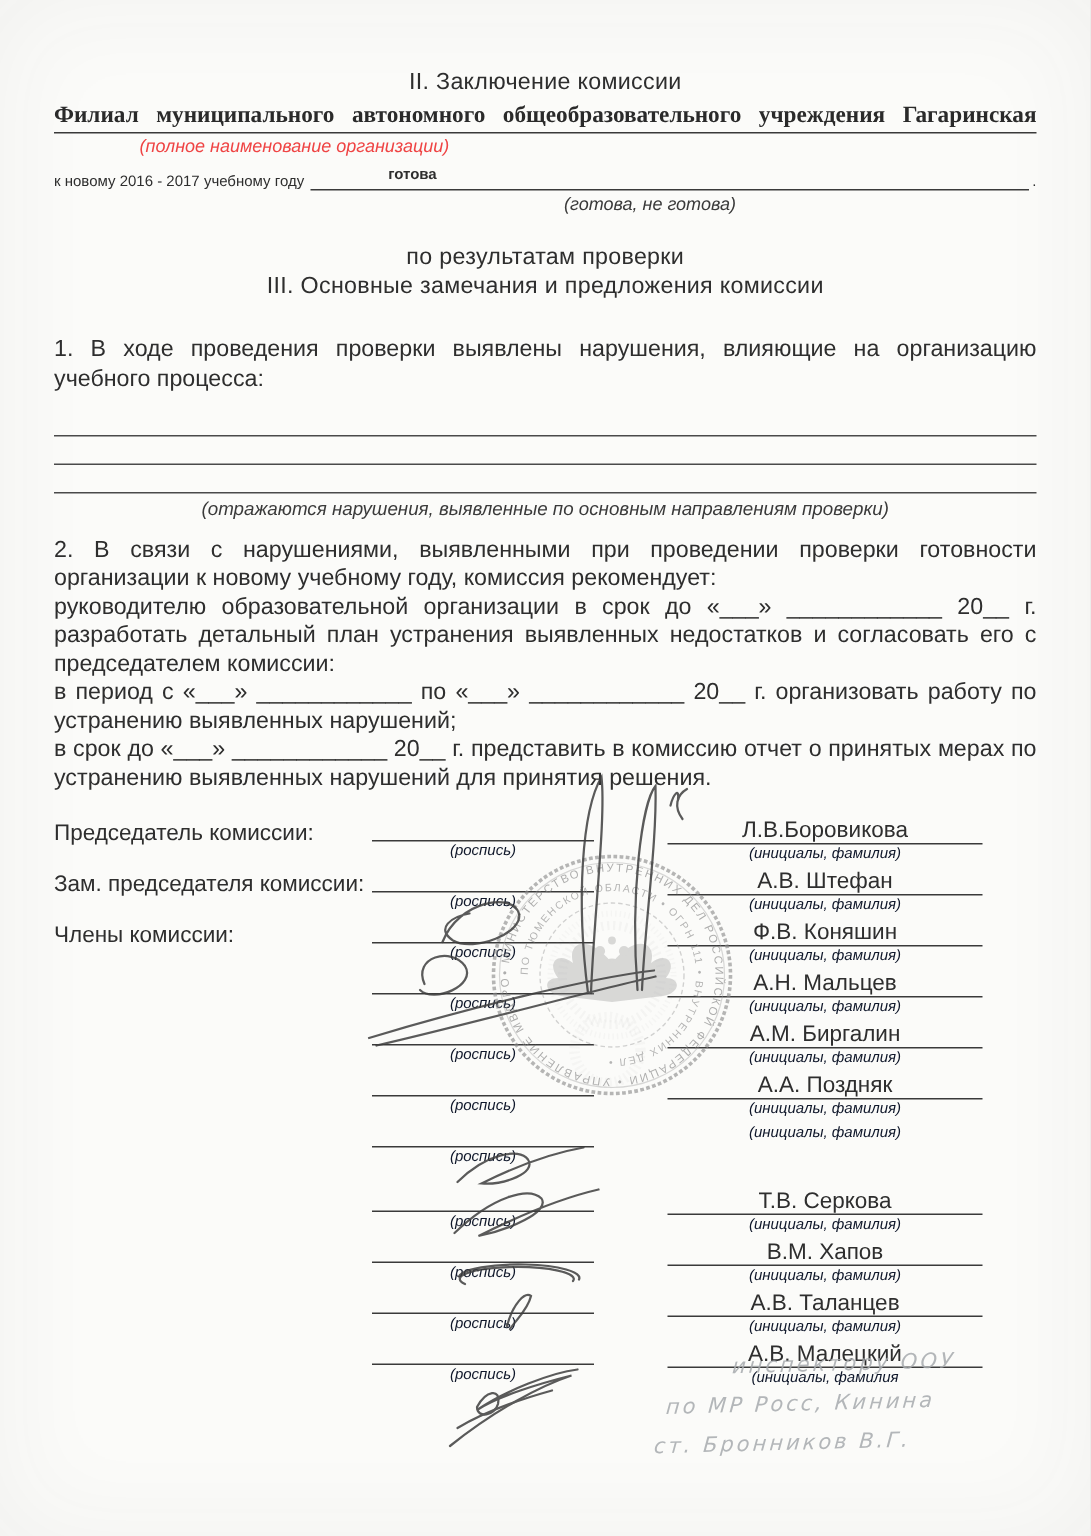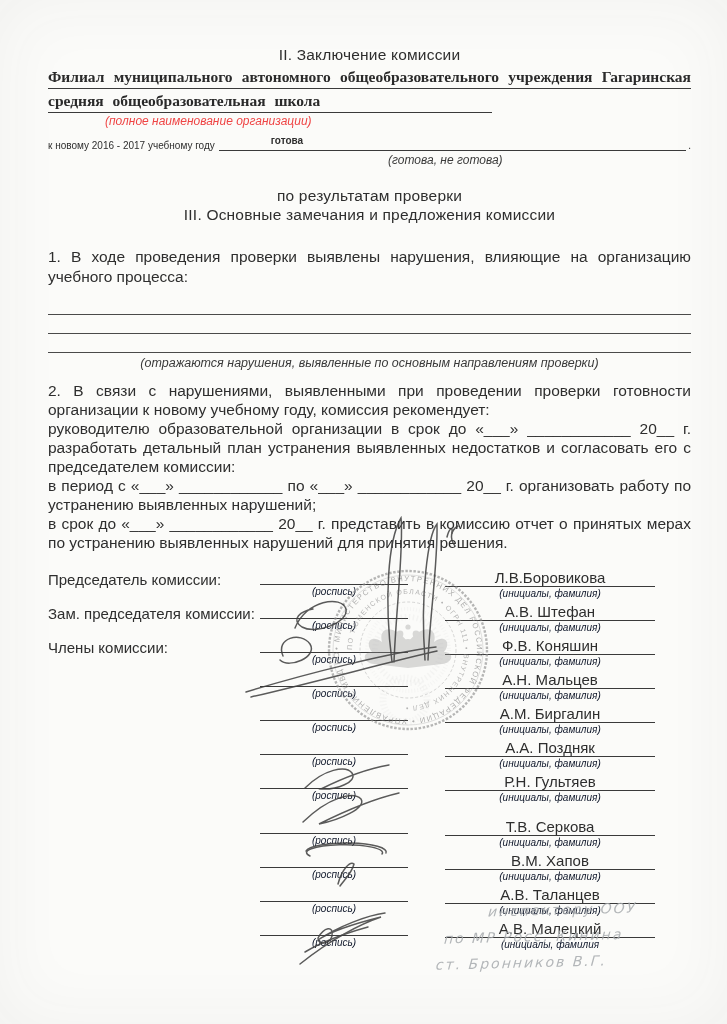--- a/index.html
+++ b/index.html
@@ -6,21 +6,21 @@
   .page{
     position:relative;
     width:727px;height:1024px;
     margin:0 auto;
     background:#fbfbf9;
     box-shadow:inset 0 0 70px rgba(60,60,55,.05);
     font-family:"Liberation Sans",sans-serif;
     color:#2e2e2e;
     overflow:hidden;
     box-sizing:border-box;
-    padding:46px 36px 0 48px;
+    padding:46px 36px 0 36px;
   }
   .center{text-align:center;}
   .h-title{font-size:15.5px;letter-spacing:.2px;}
   .org-line1{
     font-family:"Liberation Serif",serif;font-weight:bold;font-size:15.5px;
     color:#2a2a2a;
     text-align:justify;text-align-last:justify;
     border-bottom:1.6px solid #3a3a3a;
     padding-bottom:2px;margin-top:4px;
   }
@@ -66,21 +66,20 @@
   .hand-note div:nth-child(2){padding-left:6px;}
 </style>
 </head>
 <body>
 
 <div class="page">
 
   <div class="h-title center">II. Заключение комиссии</div>
 
   <div class="org-line1">Филиал муниципального автономного общеобразовательного учреждения Гагаринская</div>
-  <div class="org-line2">средняя общеобразовательная школа</div>
   <div class="org-caption">(полное наименование организации)</div>
 
   <div class="ready-row">
     <span class="ready-label">к новому 2016 - 2017 учебному году</span>
     <span class="ready-blank"><span class="ready-value">готова</span></span>
     <span class="ready-period">.</span>
   </div>
   <div class="ready-caption">(готова, не готова)</div>
 
   <div class="h3-wrap center">
@@ -175,21 +174,20 @@
     </div>
   </div>
 
   <div class="sig-row">
     <div class="sig-label"></div>
     <div class="sig-mid">
       <div class="sig-line"></div>
       <div class="sig-cap">(роспись)</div>
     </div>
     <div class="sig-right">
-      <div class="sig-name">Р.Н. Гультяев</div>
       <div class="sig-cap">(инициалы, фамилия)</div>
     </div>
   </div>
 
   <div class="sig-row gap-before">
     <div class="sig-label"></div>
     <div class="sig-mid">
       <div class="sig-line"></div>
       <div class="sig-cap">(роспись)</div>
     </div>

